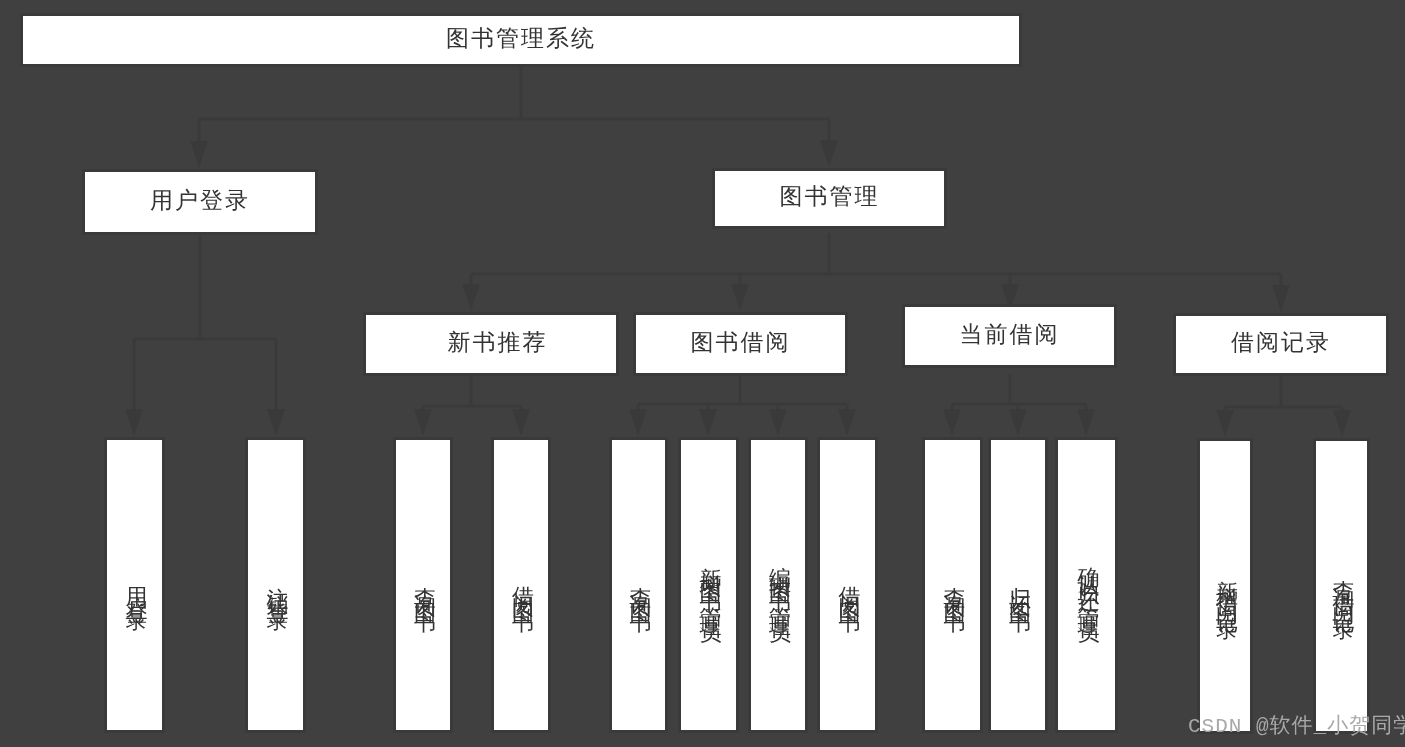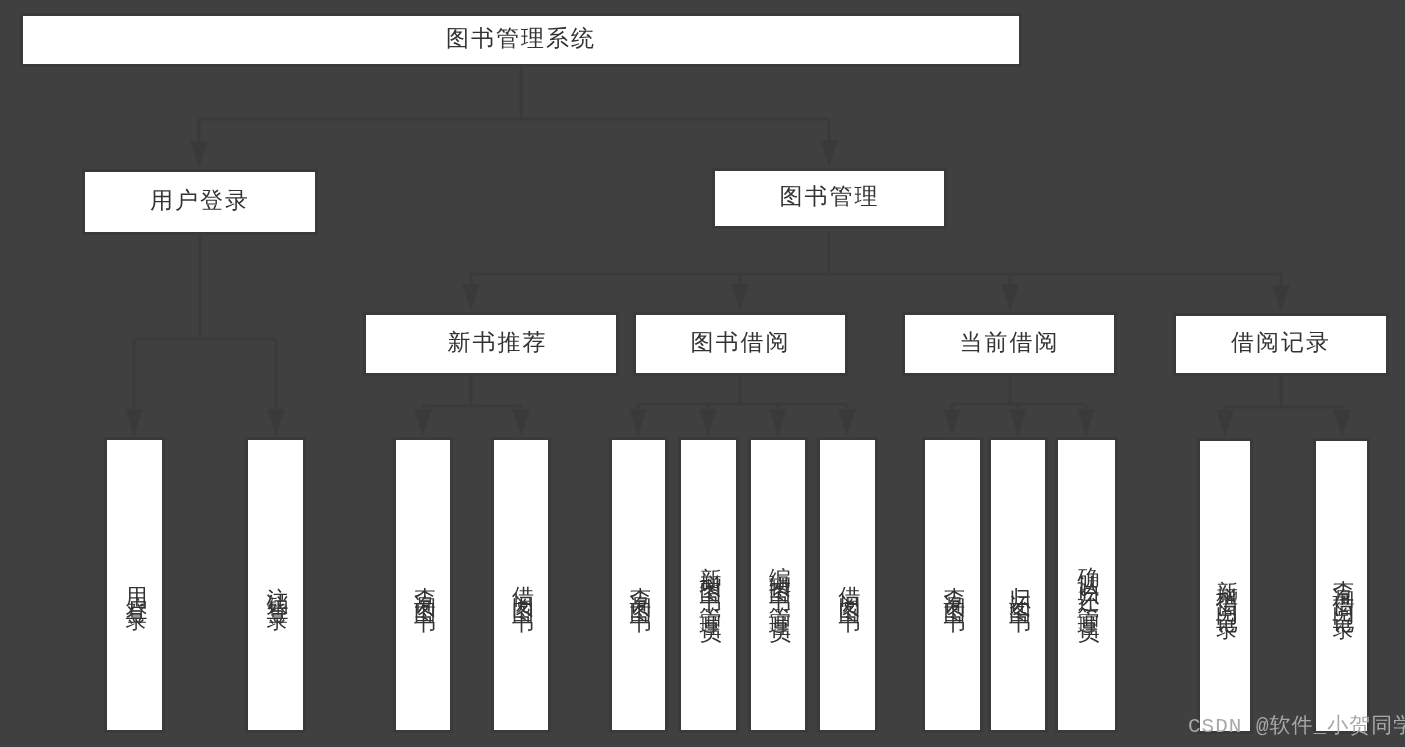--- a/index.html
+++ b/index.html
@@ -26,21 +26,21 @@
   }
 
   
   #n-root        { left:20px;  top:13px;  width:1002px; height:54px; }
   
   #n-user-login  { left:82px;  top:169px; width:236px;  height:66px; }
   #n-book-mgmt   { left:712px; top:168px; width:235px;  height:61px; }
   
   #n-new-rec     { left:363px;  top:312px; width:256px; height:64px;padding-left:13px; }
   #n-borrow      { left:633px;  top:312px; width:215px; height:64px;text-align:center; }
-  #n-current     { left:902px;  top:312px; width:215px; height:64px; }
+  #n-current     { left:902px;  top:304px; width:215px; height:64px; }
   #n-record      { left:1173px; top:313px; width:216px; height:63px; }
   
   .leaf { top:437px; height:296px; }
   #l-login       { left:104px;  width:61px; }
   #l-logout      { left:245px;  width:61px; }
   #l-rec-query   { left:393px;  width:60px; }
   #l-rec-borrow  { left:491px;  width:60px; }
   #l-bor-query   { left:609px;  width:59px; }
   #l-bor-add     { left:678px;  width:61px; }
   #l-bor-edit    { left:748px;  width:60px; }

